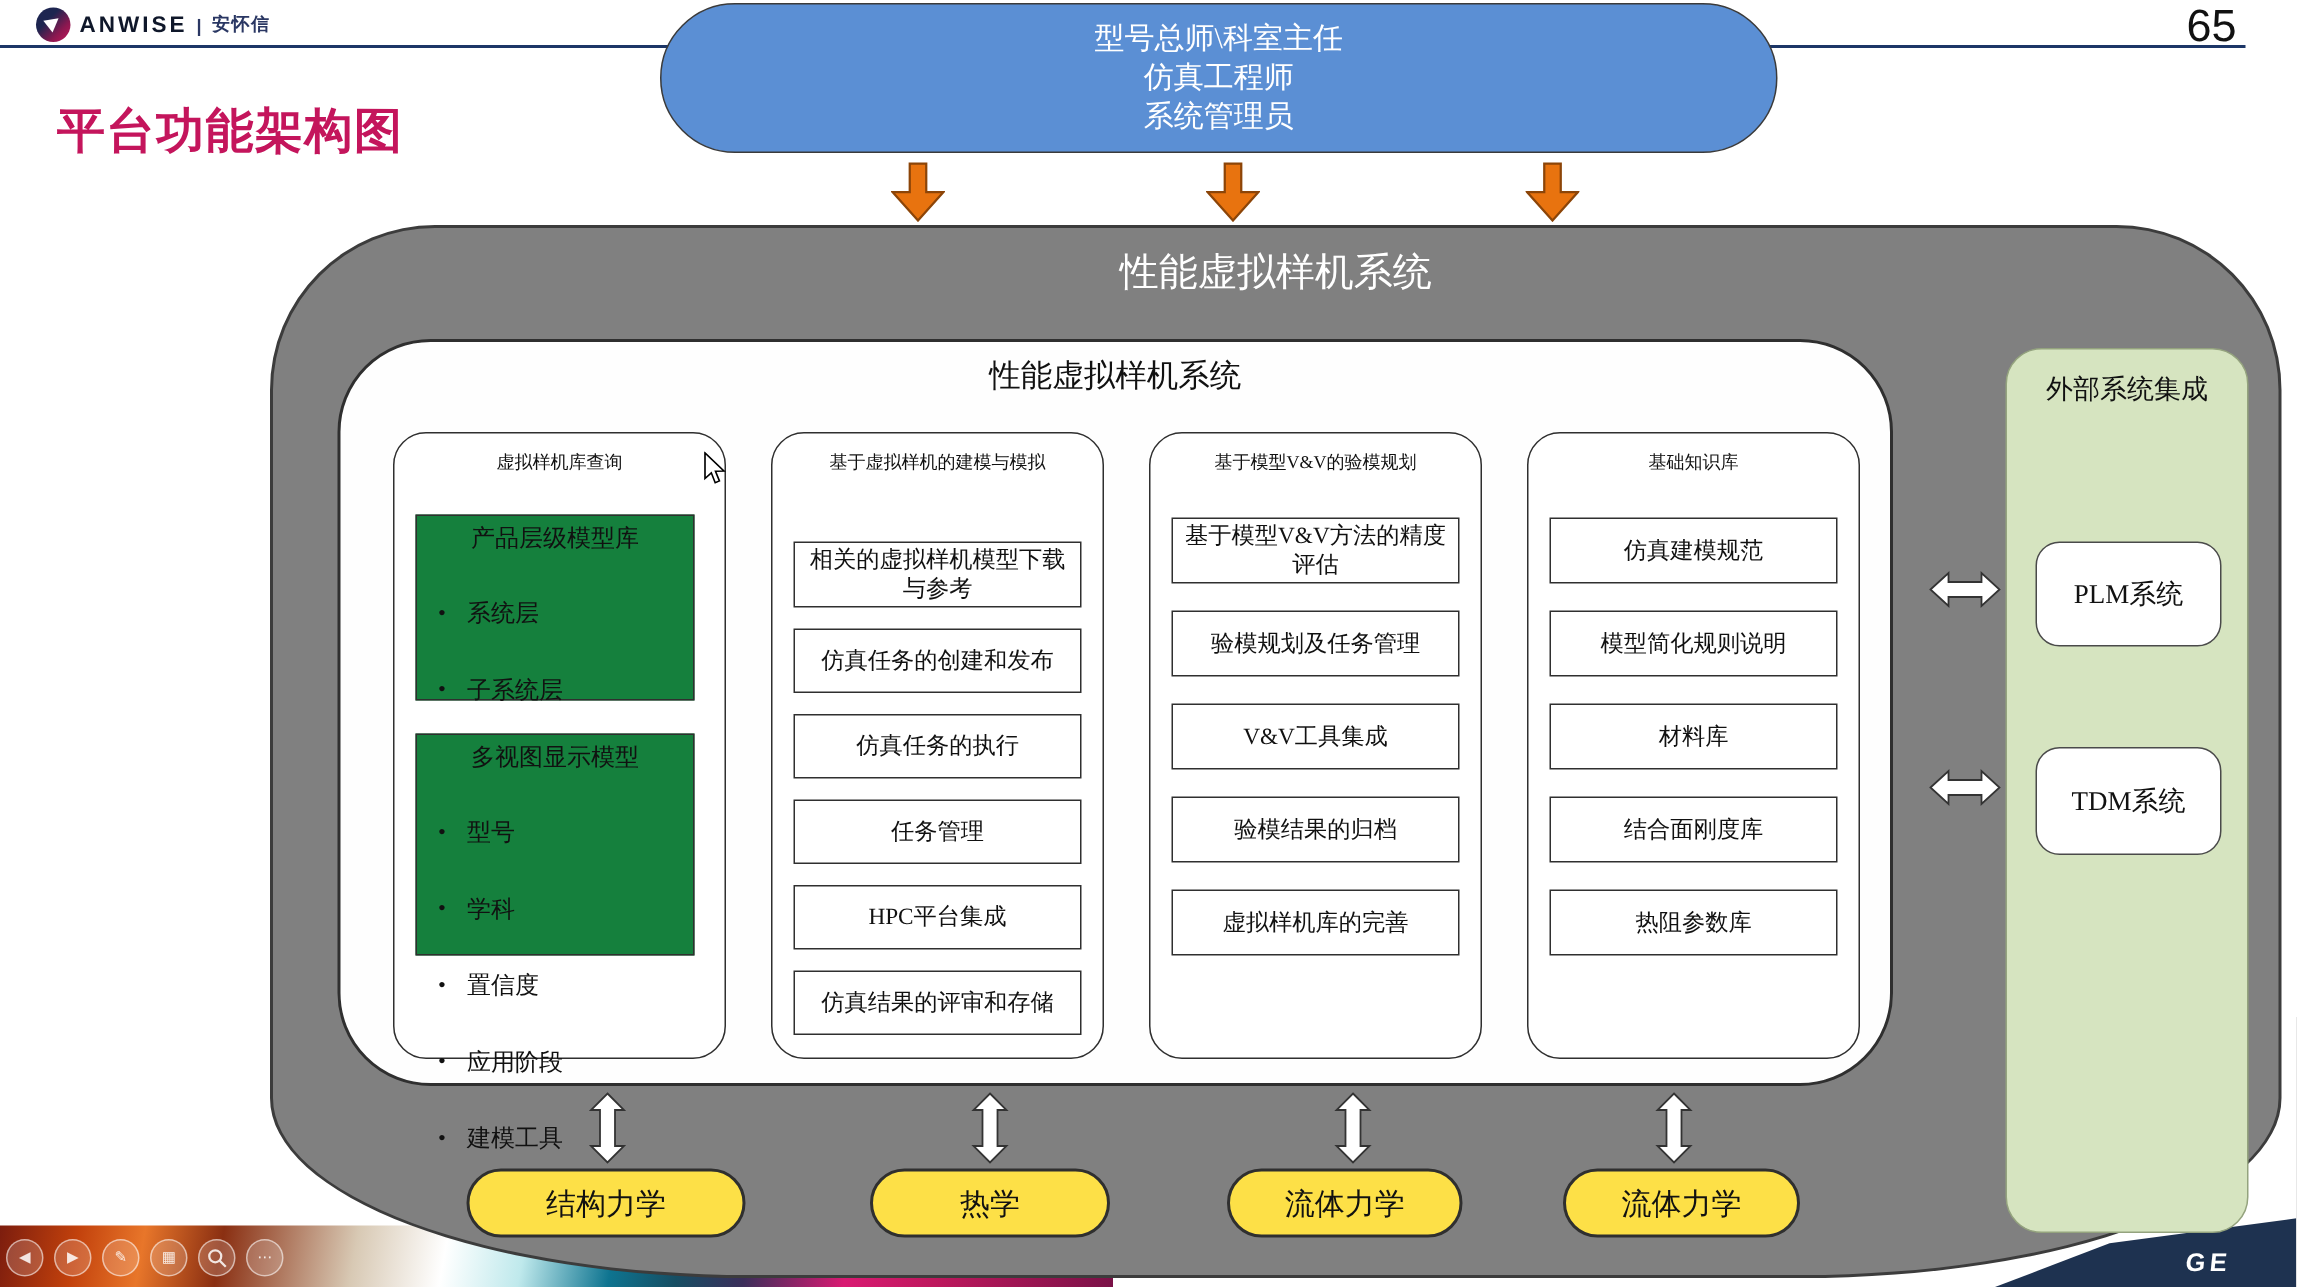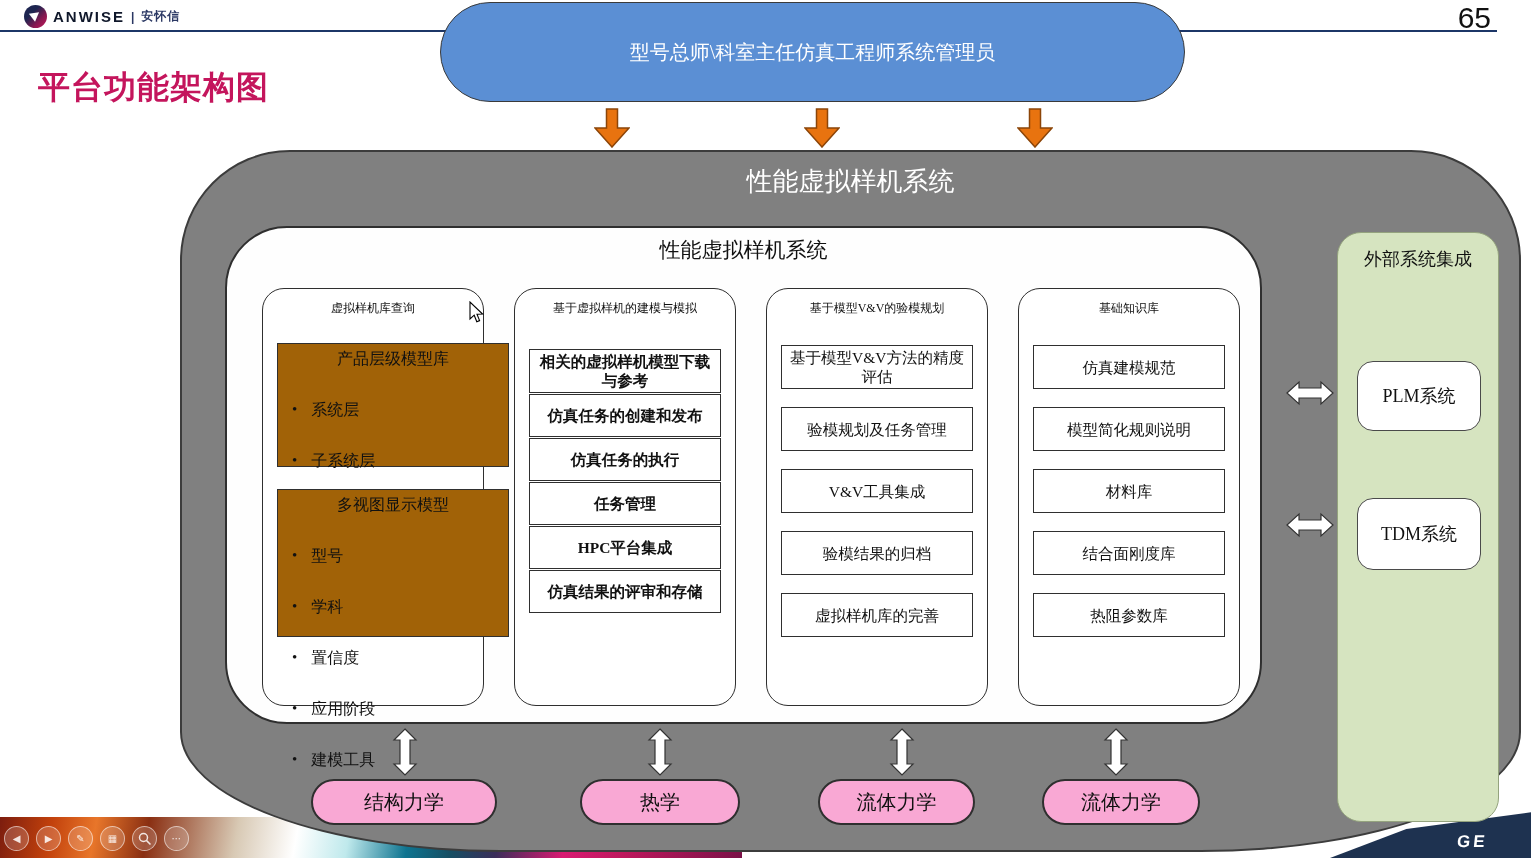--- a/index.html
+++ b/index.html
@@ -19,60 +19,60 @@
     letter-spacing:2px; color:#0f172a; }
   .logo-cn { font-family:"Liberation Sans",sans-serif; font-size:12px; color:#2a3763; font-weight:bold; letter-spacing:1px;}
   .top-rule { position:absolute; left:0; top:30px; width:1497px; height:2px; background:#1c3667; z-index:2; }
   .page-num { position:absolute; right:40px; top:1px; font-family:"Liberation Sans",sans-serif;
     font-size:30px; color:#111; z-index:4; }
   .slide-title { position:absolute; left:38px; top:66px; font-family:"Liberation Sans",sans-serif;
     font-weight:bold; font-size:32px; color:#c4155c; letter-spacing:1px; z-index:4; }
   
   .capsule { position:absolute; left:440px; top:2px; width:745px; height:100px; border-radius:52px;
     background:#5b8fd4; border:1px solid #3a3a3a; z-index:5;
-    display:flex; flex-direction:row; align-items:center; justify-content:center; }
+    display:flex; flex-direction:column; align-items:center; justify-content:center; }
   .capsule div { color:#fff; font-size:20px; line-height:26px; text-align:center; }
   .dn-arrow { position:absolute; top:108px; z-index:5; }
   
   .gray-box { position:absolute; left:180px; top:150px; width:1341px; height:702px;
     background:#808080; border:2px solid #3c3c3c; z-index:2;
     border-radius:110px 110px 0 0;
     border-bottom-left-radius:320px 120px; border-bottom-right-radius:320px 120px; }
   .gray-title { position:absolute; left:180px; top:164px; width:1341px; text-align:center;
     color:#fff; font-size:26px; z-index:3; }
   
   .white-panel { position:absolute; left:225px; top:226px; width:1037px; height:498px;
     background:#fefefe; border:2px solid #2f2f2f; border-radius:62px; z-index:3; }
   .white-title { position:absolute; left:225px; top:236px; width:1037px; text-align:center;
     color:#111; font-size:21px; z-index:4; }
   
   .col { position:absolute; top:288px; width:222px; height:418px; background:#fff;
     border:1.5px solid #2f2f2f; border-radius:22px; z-index:4; }
   .col-h { position:absolute; top:11px; left:0; width:100%; text-align:center; font-size:12px; }
-  .grp { position:absolute; left:14px; width:232px; background:#a16207; border:1.5px solid #2f2f2f; padding:5px 4px 22px 4px; }
+  .grp { position:absolute; left:14px; width:186px; background:#15803d; border:1.5px solid #2f2f2f; padding:5px 4px 22px 4px; }
   .grp-t { text-align:center; font-size:16px; margin-bottom:2px; }
   .bullet { display:flex; font-size:16px; line-height:23px; padding-left:10px;margin-top:28px; }
   .bullet::before { content:"\2022"; margin-right:14px; font-size:15px; }
   .items { position:absolute; left:14px; right:14px; display:flex; flex-direction:column; }
   .item { background:#fff; border:1.5px solid #2f2f2f; display:flex; align-items:center;
     justify-content:center; text-align:center; font-size:15.5px; line-height:19px; padding:2px 4px; }
-  .items-c2 { top:60px; gap:1px;font-weight:bold; } .items-c2 .item { min-height:43px; }
+  .items-c2 { top:72px; gap:14px; } .items-c2 .item { min-height:43px; }
   .items-c34 { top:56px; gap:18px; } .items-c34 .item { min-height:44px; }
   
   .ext-panel { position:absolute; left:1337px; top:232px; width:162px; height:590px;
     background:#d6e4c0; border:1px solid #94a37e; border-radius:24px; z-index:3; }
   .ext-h { position:absolute; top:14px; width:100%; text-align:center; font-size:18px; }
   .ext-sys { position:absolute; left:19px; width:124px; background:#fff; border:1.5px solid #4a4a4a;
     border-radius:16px; display:flex; align-items:center; justify-content:center; font-size:18px; }
   .ext-sys.plm { top:128px; height:70px; }
   .ext-sys.tdm { top:265px; height:72px; }
   .h-dbl { position:absolute; z-index:4; }
   
   .v-dbl { position:absolute; top:728px; z-index:4; }
-  .module { position:absolute; top:779px; height:46px; background:#f9a8d4; border:2px solid #2f2f2f;
+  .module { position:absolute; top:779px; height:46px; background:#fde047; border:2px solid #2f2f2f;
     border-radius:23px; display:flex; align-items:center; justify-content:center; font-size:20px; z-index:4; }
   
   .strip { position:absolute; left:0; top:817px; width:742px; height:41px; z-index:1;
     background:linear-gradient(100deg,#7c1d0e 0%,#c2410c 7%,#e8762a 13%,#8a2f12 20%,#d8c9b4 32%,
       #ffffff 40%,#bfe9ec 47%,#0e7490 55%,#164e63 61%,#3b2e5a 67%,#d91a72 76%,#be185d 84%,#7a1147 100%); }
   .ppt-toolbar { position:absolute; left:4px; top:826px; display:flex; gap:7px; z-index:6; }
   .tool { width:25px; height:25px; border-radius:50%; background:rgba(255,255,255,0.18);
     border:1.5px solid rgba(255,255,255,0.55); color:rgba(255,255,255,0.85);
     display:flex; align-items:center; justify-content:center;
     font-family:"DejaVu Sans",sans-serif; font-size:10px; cursor:pointer; }

